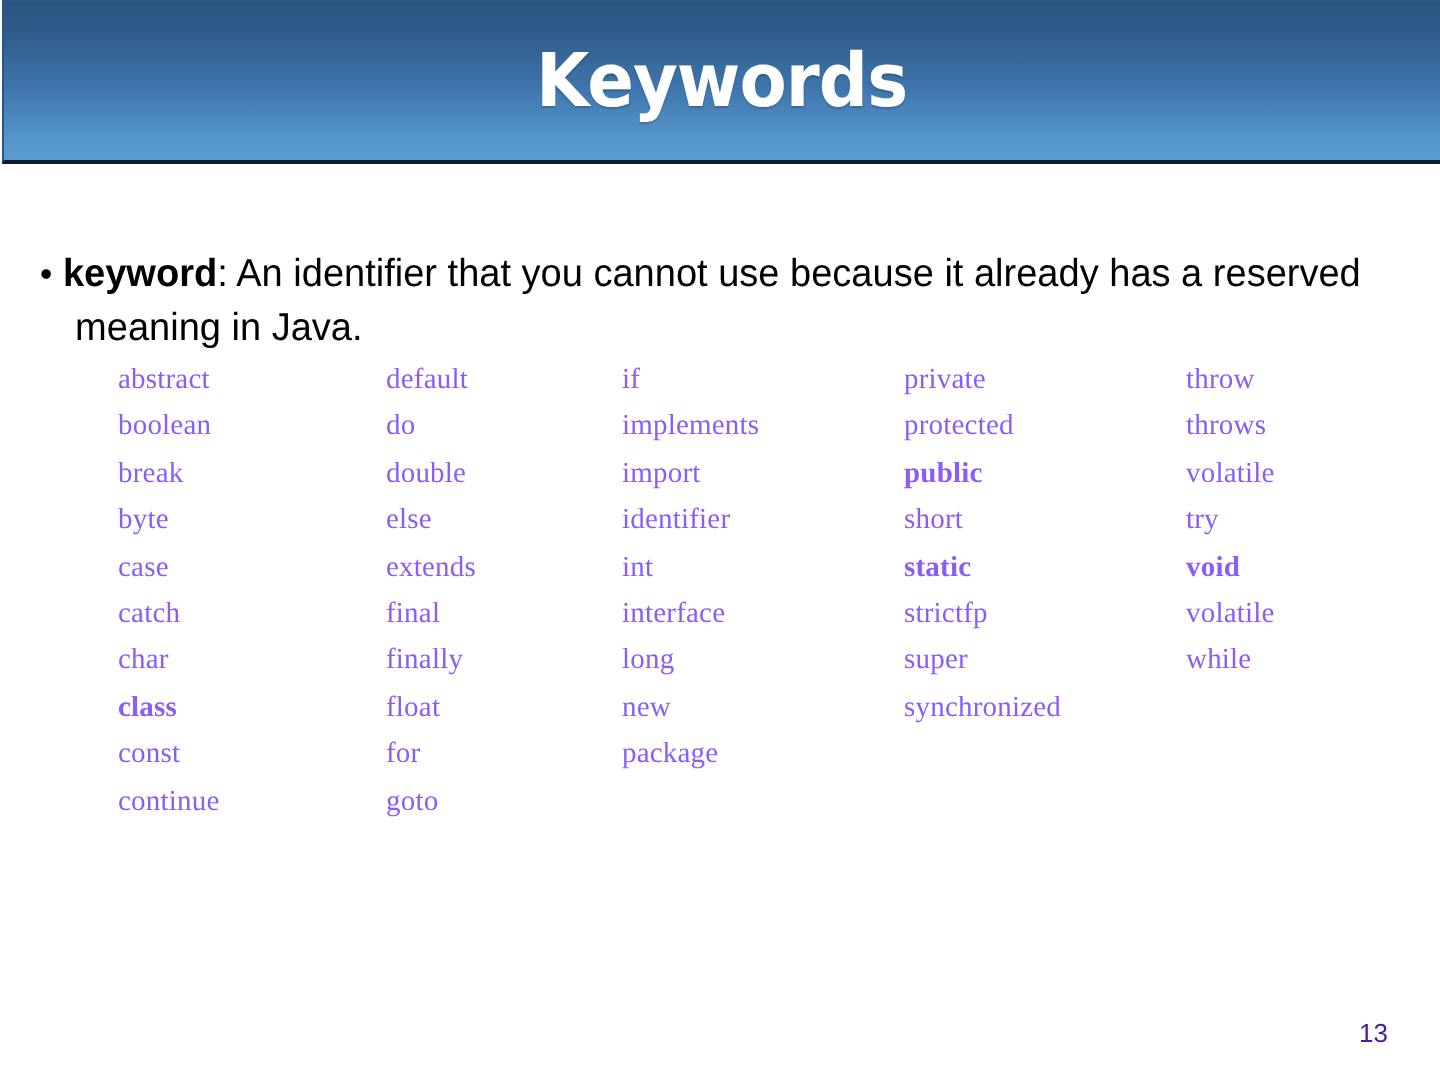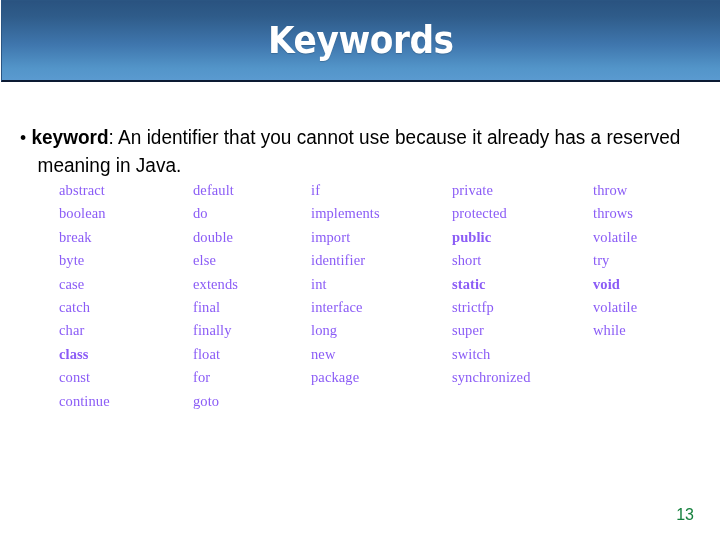--- a/index.html
+++ b/index.html
@@ -100,22 +100,22 @@
   #keyword-table .kw-item.empty {
     visibility: hidden;
   }
 
   
   #page-number {
     position: absolute;
     right: 26px;
     bottom: 16px;
     font-family: "Liberation Sans", sans-serif;
-    font-size: 16px;
-    color: #15803d;
+    font-size: 13px;
+    color: #4c1d95;
   }
 </style>
 </head>
 <body>
 
 <div id="slide-header">
   <div id="slide-title">Keywords</div>
 </div>
 
 <p id="definition-bullet">
@@ -160,21 +160,20 @@
       <div class="kw-item">package</div>
     </div>
     <div class="kw-col col-3">
       <div class="kw-item">private</div>
       <div class="kw-item">protected</div>
       <div class="kw-item bold">public</div>
       <div class="kw-item">short</div>
       <div class="kw-item bold">static</div>
       <div class="kw-item">strictfp</div>
       <div class="kw-item">super</div>
-      <div class="kw-item">switch</div>
       <div class="kw-item">synchronized</div>
     </div>
     <div class="kw-col col-4">
       <div class="kw-item">throw</div>
       <div class="kw-item">throws</div>
       <div class="kw-item">volatile</div>
       <div class="kw-item">try</div>
       <div class="kw-item bold">void</div>
       <div class="kw-item">volatile</div>
       <div class="kw-item">while</div>

